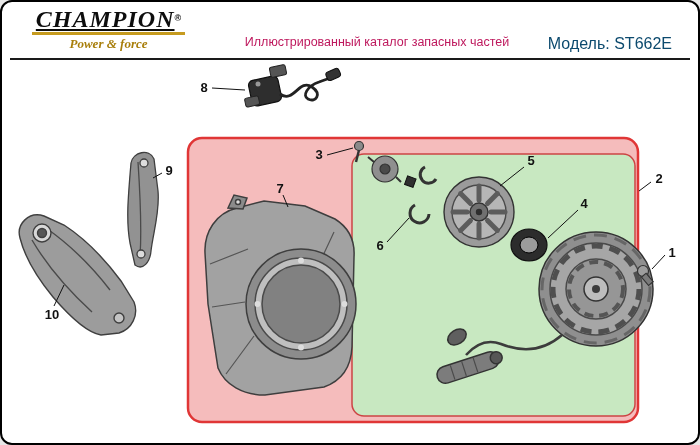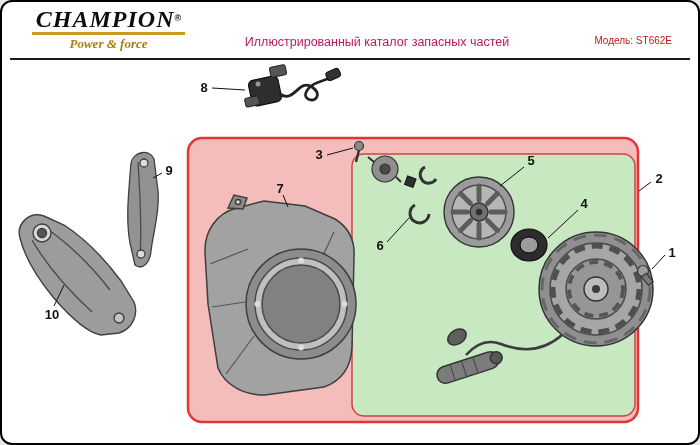--- a/index.html
+++ b/index.html
@@ -4,34 +4,34 @@
 <style>
   html,body { margin:0; padding:0; background:#e8e8e8; }
   .page {
     position:relative; width:700px; height:445px; box-sizing:border-box;
     background:#fff; border:2px solid #000; border-radius:12px; overflow:hidden;
     font-family:"Liberation Sans", sans-serif;
   }
   .logo { position:absolute; left:24px; top:5px; width:165px; text-align:center; }
   .brand {
     font-family:"Liberation Serif", serif; font-style:italic; font-weight:bold;
-    font-size:24px; letter-spacing:1px; color:#0d0d0d; line-height:1;
+    font-size:24px; letter-spacing:1px; color:#0d0d0d; line-height:1;text-decoration:underline;
   }
   .reg { font-size:9px; vertical-align:super; font-weight:bold; color:#0d0d0d; }
   .gold-rule { height:3px; background:#c69b1f; margin:1px 6px 2px 6px; }
   .tagline {
     font-family:"Liberation Serif", serif; font-style:italic; font-weight:bold;
     font-size:13px; color:#a87e0a; line-height:1;
   }
   .title {
     position:absolute; left:215px; top:33px; width:320px; text-align:center;
     font-size:12.5px; color:#be185d;
   }
   .model {
-    position:absolute; right:26px; top:33px; font-size:10px; color:#b91c1c;
+    position:absolute; right:26px; top:33px; font-size:16px; color:#0c4a6e;
   }
   .rule { position:absolute; left:8px; right:8px; top:56px; border-top:2px solid #1a1a1a; }
   .diagram { position:absolute; left:0; top:0; width:700px; height:445px; }
   .callout { font:bold 13px "Liberation Sans", sans-serif; fill:#111; }
 </style>
 </head>
 <body>
 
 <div class="page">
 

